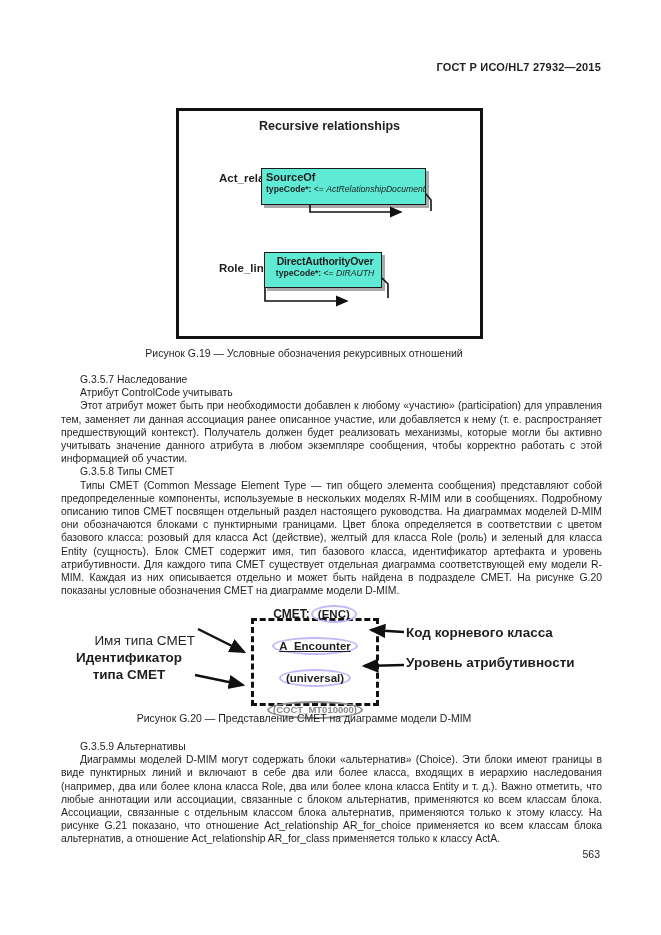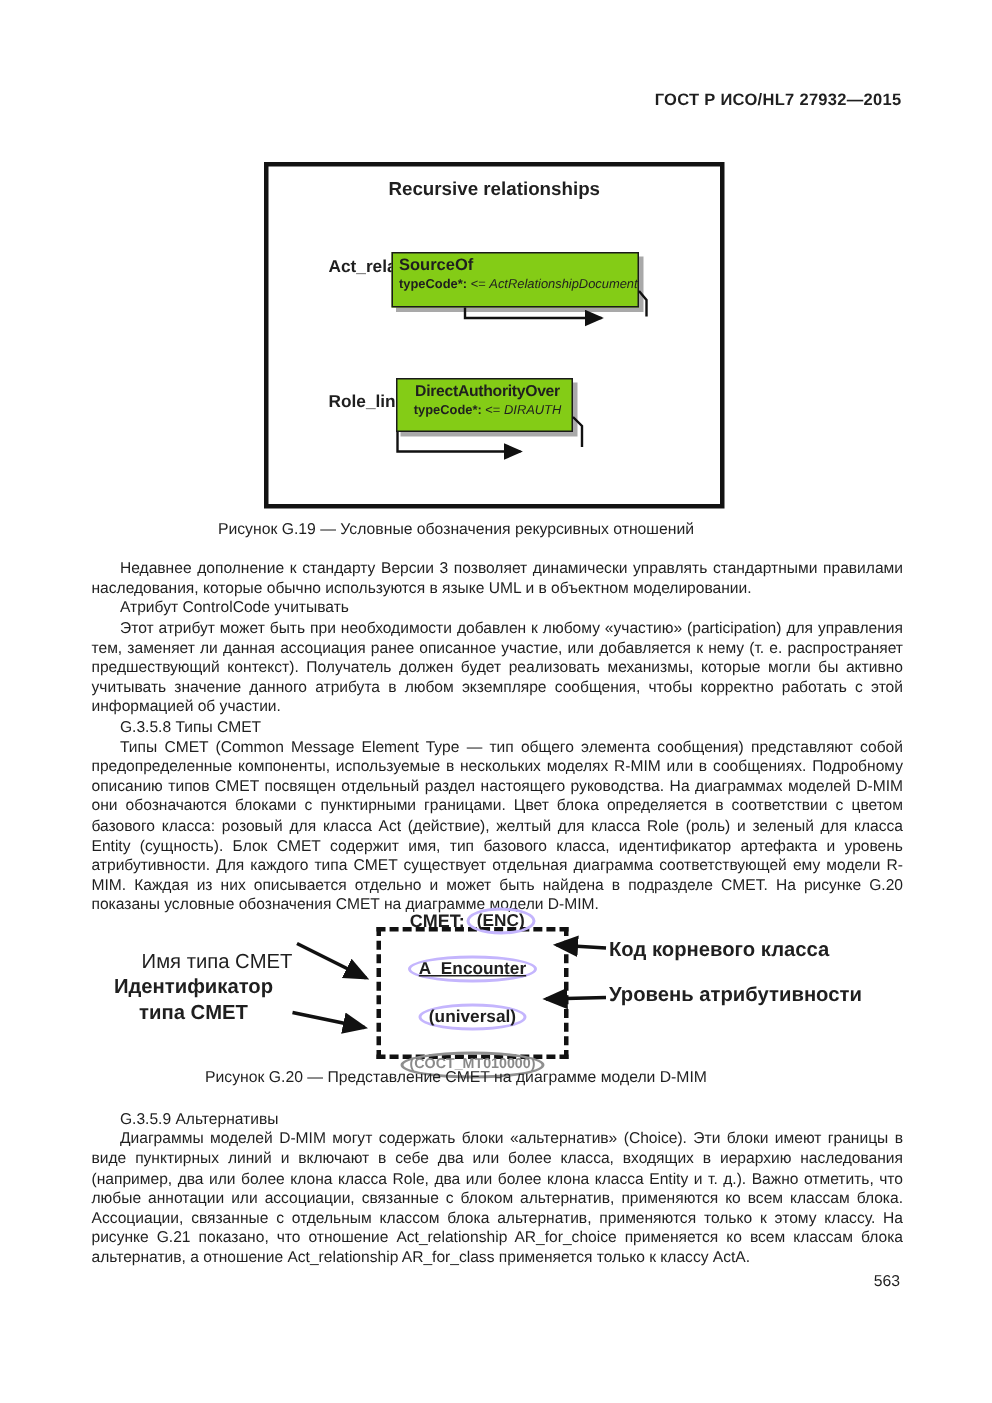--- a/index.html
+++ b/index.html
@@ -25,21 +25,21 @@
     border:3px solid #121212; background:#fff;
   }
   .fig19-title {
     position:absolute; top:8px; left:0; width:100%;
     text-align:center; font-weight:bold; font-size:12.5px;
   }
   .uml-label { position:absolute; font-weight:bold; font-size:11.5px;margin-top:32px; }
   .uml-label.act { left:40px; top:29px; }
   .uml-label.role { left:40px; top:119px; }
   .uml-box {
-    position:absolute; background:#84cc16;
+    position:absolute; background:#5eead4;
     border:1.5px solid #1a1a1a;
     box-shadow:3px 3px 0 0 #a9a9a9;
     padding:2px 0 3px 4px;
   }
   .uml-box.sourceof { left:82px; top:57px; width:165px; height:37px; }
   .uml-box.dao { left:85px; top:141px; width:118px; height:36px;text-align:center; }
   .uml-box-name { font-weight:bold; font-size:11px; line-height:13px; white-space:nowrap; }
   .uml-box.dao .uml-box-name { font-size:10.5px; letter-spacing:-0.2px; }
   .uml-box-attr { font-size:8.6px; line-height:11px; white-space:nowrap; }
   .attr-n { font-weight:bold; }
@@ -137,21 +137,21 @@
       <path d="M247,83 L252,89 L252,100" fill="none" stroke="#111" stroke-width="1.6"></path>
 
       <path d="M86,177 L86,190 L168,190" fill="none" stroke="#111" stroke-width="1.6" marker-end="url(#ah-s)"></path>
       <path d="M203,167 L209,173 L209,187" fill="none" stroke="#111" stroke-width="1.6"></path>
     </svg>
   </div>
 
   <div class="caption cap19">Рисунок G.19 — Условные обозначения рекурсивных отношений</div>
 
   <div class="textblock tb1">
-    <p>Недавнее дополнение к стандарту Версии 3 позволяет динамически управлять стандартными правилами наследования, которые обычно используются в языке UML и в объектном моделировании.</p>
+    <p class="hp">G.3.5.7 Наследование</p>
     <p>Атрибут ControlCode учитывать</p>
     <p>Этот атрибут может быть при необходимости добавлен к любому «участию» (participation) для управления тем, заменяет ли данная ассоциация ранее описанное участие, или добавляется к нему (т. е. распространяет предшествующий контекст). Получатель должен будет реализовать механизмы, которые могли бы активно учитывать значение данного атрибута в любом экземпляре сообщения, чтобы корректно работать с этой информацией об участии.</p>
     <p class="hp">G.3.5.8 Типы CMET</p>
     <p>Типы CMET (Common Message Element Type — тип общего элемента сообщения) представляют собой предопределенные компоненты, используемые в нескольких моделях R-MIM или в сообщениях. Подробному описанию типов CMET посвящен отдельный раздел настоящего руководства. На диаграммах моделей D-MIM они обозначаются блоками с пунктирными границами. Цвет блока определяется в соответствии с цветом базового класса: розовый для класса Act (действие), желтый для класса Role (роль) и зеленый для класса Entity (сущность). Блок CMET содержит имя, тип базового класса, идентификатор артефакта и уровень атрибутивности. Для каждого типа CMET существует отдельная диаграмма соответствующей ему модели R-MIM. Каждая из них описывается отдельно и может быть найдена в подразделе CMET. На рисунке G.20 показаны условные обозначения CMET на диаграмме модели D-MIM.</p>
   </div>
 
   <div class="fig20">
     <div class="cmet-left1">Имя типа CMET</div>
     <div class="cmet-left2">
       <div>Идентификатор</div>

